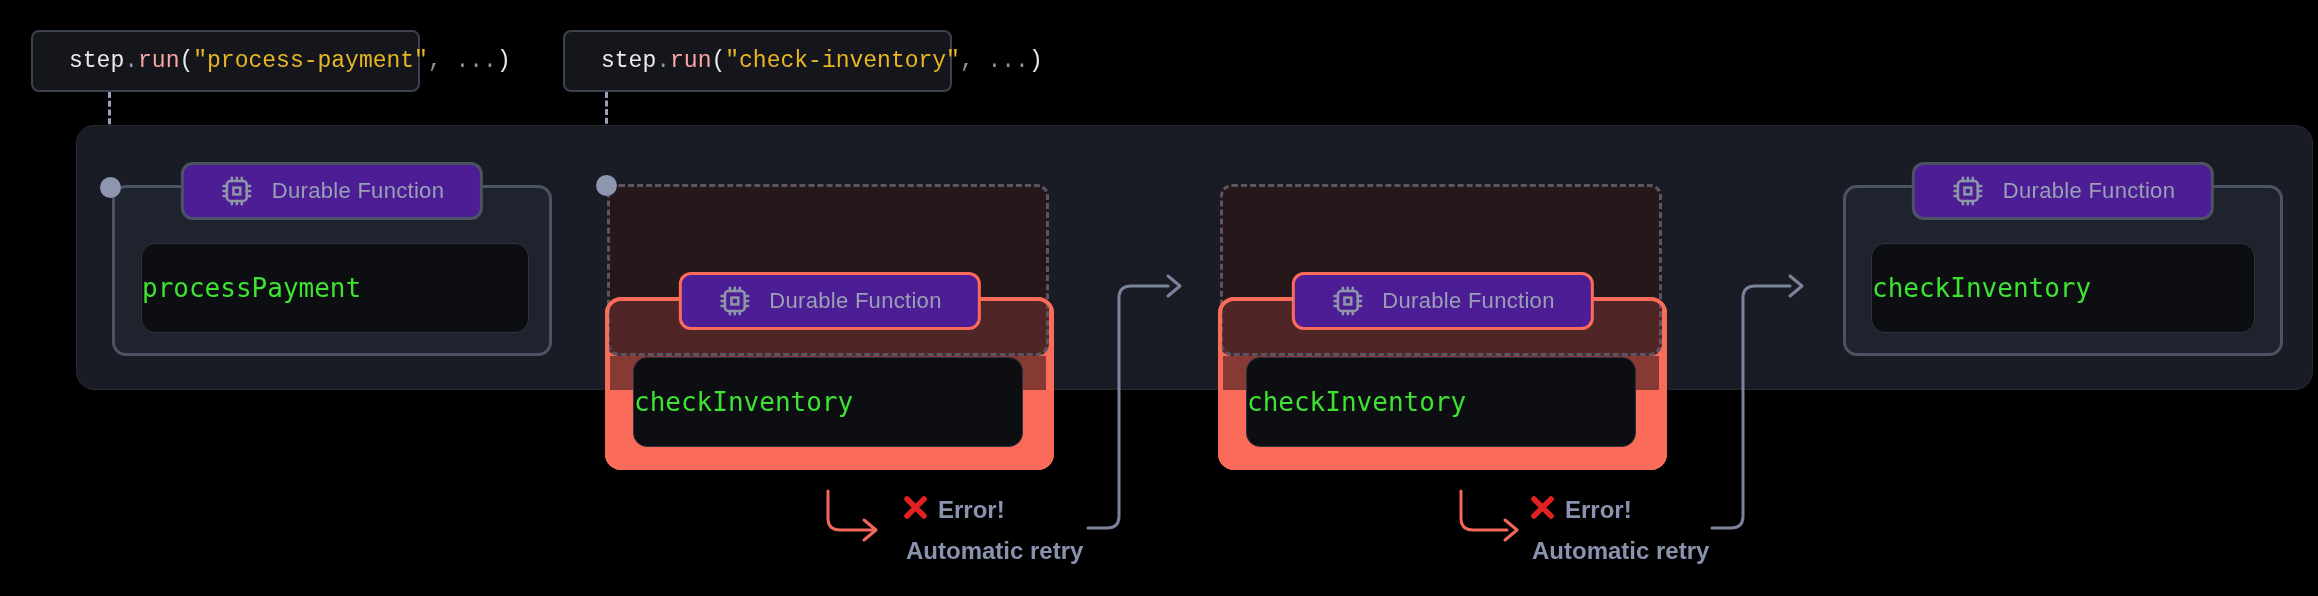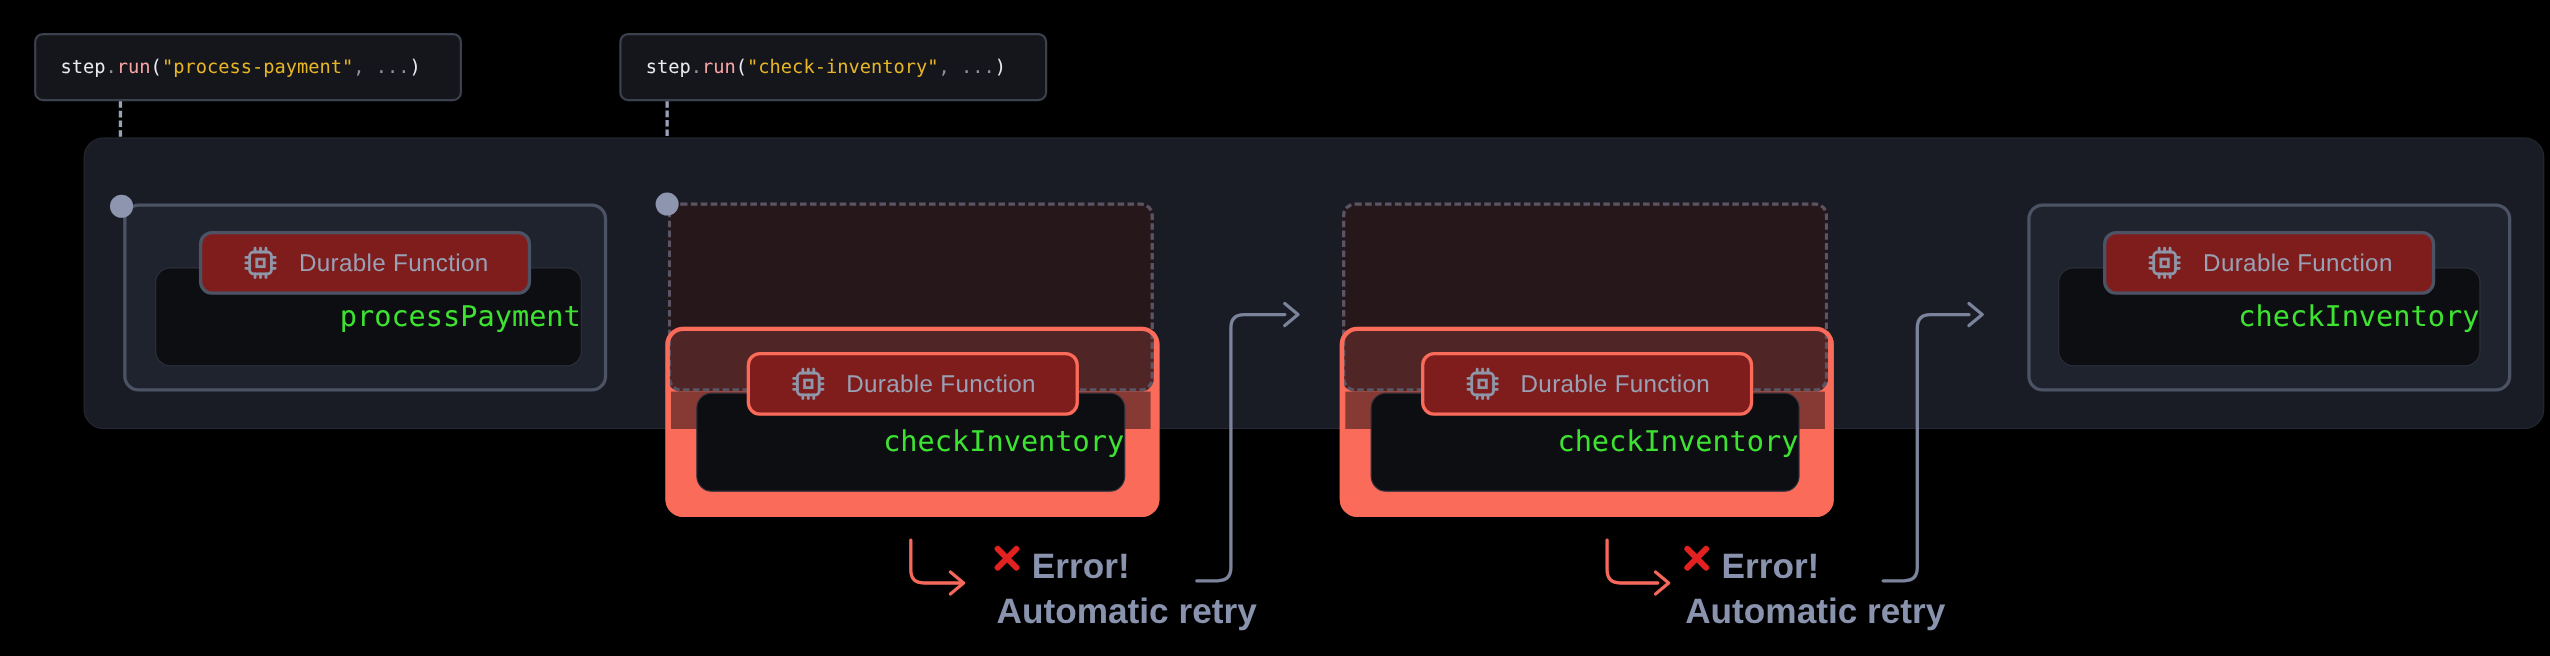--- a/index.html
+++ b/index.html
@@ -2,62 +2,62 @@
 <html><head>
 <meta charset="utf-8">
 <style>
   html,body{margin:0;padding:0;background:#000;}
   .stage{position:relative;width:2318px;height:596px;background:#000000;overflow:hidden;
          font-family:"Liberation Sans",sans-serif;}
   .mono{font-family:"DejaVu Sans Mono",monospace;}
 
   
   .tooltip{position:absolute;height:62px;background:#14161c;border:2px solid #3c414e;border-radius:8px;
-           display:flex;align-items:center;padding-left:22px;box-sizing:border-box;
-           font-size:17px;white-space:pre;}
+           display:flex;align-items:center;padding-left:36px;box-sizing:border-box;
+           font-size:23px;white-space:pre;font-family:Liberation Mono, monospace;}
   .tok-plain{color:#e9eaee;}
   .tok-punct{color:#8b919f;}
   .tok-method{color:#fca5a5;}
   .tok-string{color:#e8b625;}
 
   
   .dropline{position:absolute;width:0;border-left:3px dashed #99a1b6;}
   .dot{position:absolute;width:21px;height:21px;border-radius:50%;background:#8d95af;z-index:8;}
 
   
   .band{position:absolute;left:76px;top:125px;width:2237px;height:265px;background:#191c24;
         border:1.5px solid #262a35;border-radius:18px;box-sizing:border-box;}
 
   
   .card{position:absolute;background:#1f232d;border:3px solid #4c5364;border-radius:14px;box-sizing:border-box;}
 
   
   .badge{position:absolute;left:50%;transform:translateX(-50%);top:-26px;height:58px;
          display:inline-flex;align-items:center;gap:18px;padding:0 36px;white-space:nowrap;
-         background:#7f1d1d;border:3px solid #4c5364;border-radius:12px;box-sizing:border-box;
-         color:#99a1b4;font-size:22px;letter-spacing:.3px;z-index:6;margin-top:48px;}
+         background:#4c1d95;border:3px solid #4c5364;border-radius:12px;box-sizing:border-box;
+         color:#99a1b4;font-size:22px;letter-spacing:.3px;z-index:6;}
   .badge.error{border-color:#fb6b5a;}
   .chip{color:#8e96a8;flex:0 0 auto;}
 
   
   .fnbox{position:absolute;background:#0c0e12;border:1.5px solid #2c313d;border-radius:14px;
-         display:flex;align-items:center;justify-content:flex-end;box-sizing:border-box;z-index:5;}
+         display:flex;align-items:center;justify-content:flex-start;box-sizing:border-box;z-index:5;}
   .fnname{font-family:"DejaVu Sans Mono",monospace;font-size:26px;color:#3ee332;}
 
   
   .error-group{position:absolute;width:449px;height:286px;}
   .red-fill{position:absolute;left:0;right:0;top:113px;bottom:0;background:#fb6b5a;border-radius:16px;z-index:1;}
   .ghost{position:absolute;left:2px;right:5px;top:0;height:172px;background:rgba(41,22,26,0.82);
          border:3px dashed #5a5463;border-radius:12px;box-sizing:border-box;z-index:2;}
   .band-tint{position:absolute;left:5px;right:8px;top:172px;height:34px;background:rgba(18,9,11,0.5);z-index:2;}
   .red-frame{position:absolute;left:0;right:0;top:113px;bottom:0;border:4px solid #fb6b5a;
              border-radius:16px;box-sizing:border-box;z-index:3;}
 
   
-  .err-label{position:absolute;color:#8a93ae;font-size:32px;font-weight:bold;white-space:nowrap;z-index:7;}
+  .err-label{position:absolute;color:#8a93ae;font-size:24px;font-weight:bold;white-space:nowrap;z-index:7;}
   .x-icon{position:absolute;z-index:7;}
 
   svg.arrows{position:absolute;left:0;top:0;z-index:4;pointer-events:none;}
 </style>
 </head>
 <body>
 
 <div class="stage">
 
   <div class="tooltip mono" style="left:31px;top:30px;width:389px;">

